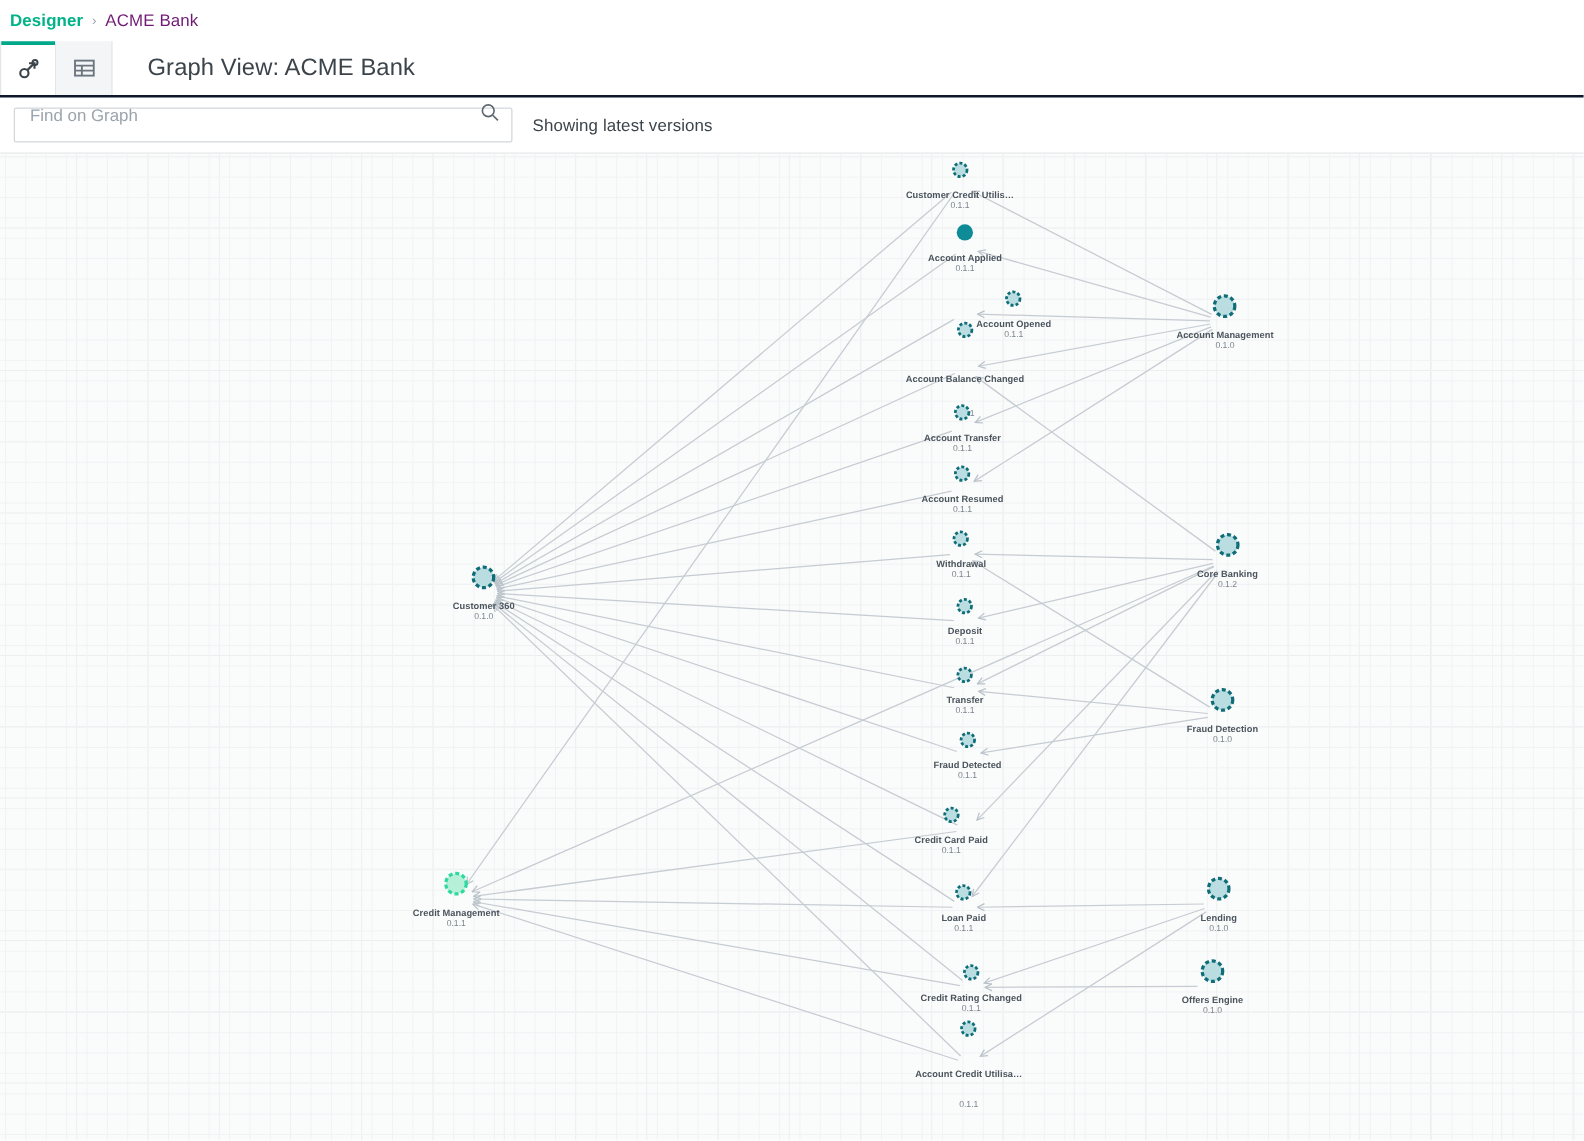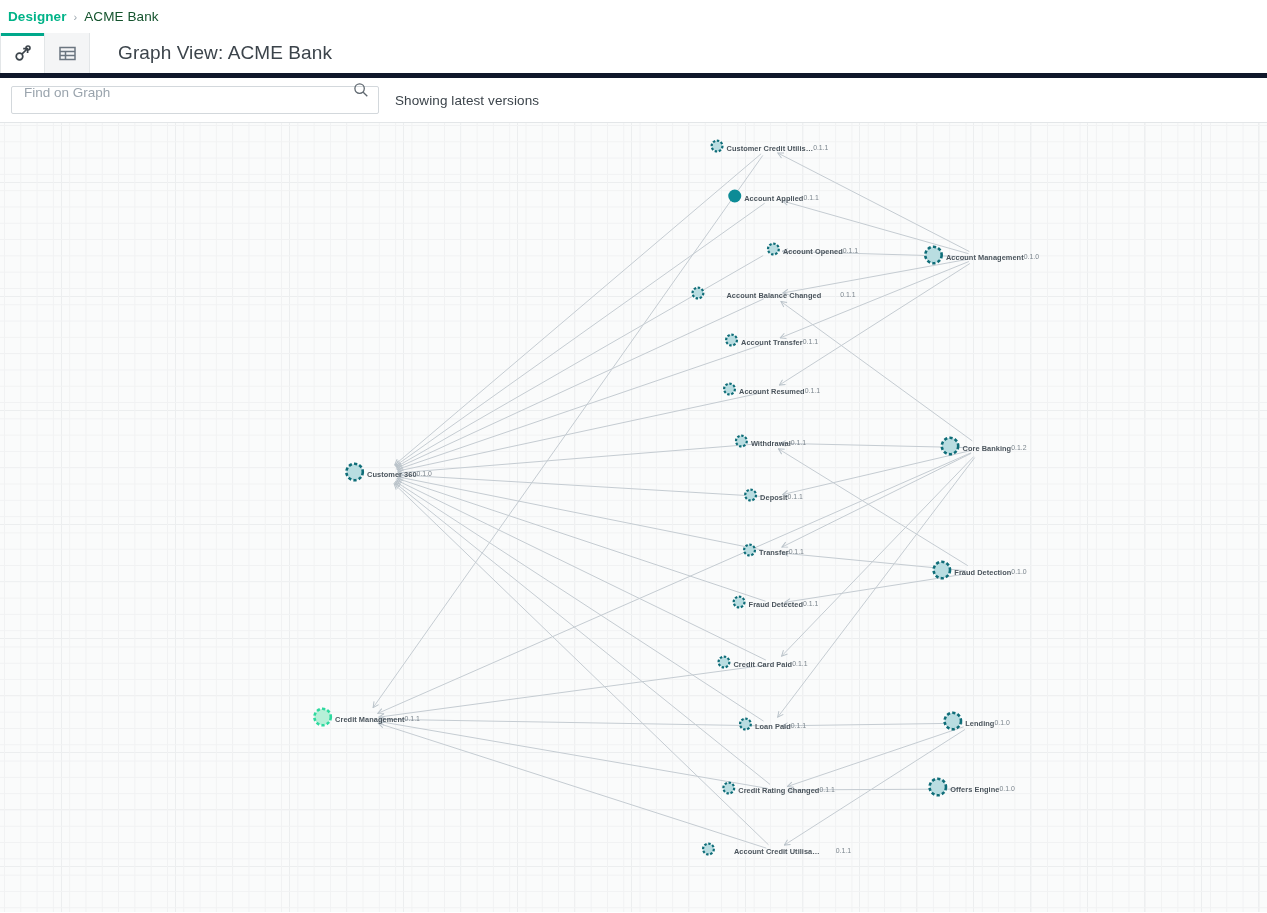--- a/index.html
+++ b/index.html
@@ -26,31 +26,31 @@
     font-weight: bold;
     cursor: pointer;
     letter-spacing: .1px;
   }
   .crumb-sep {
     color: #9aa4ad;
     margin: 0 7px 0 7px;
     font-size: 11px;
   }
   .crumb-current {
-    color: #14532d;
+    color: #701a75;
     letter-spacing: .1px;
   }
 
   
   .tabrow {
     position: relative;
     height: 45px;
     display: flex;
     align-items: stretch;
-    border-bottom: 5px solid #0f172a;
+    border-bottom: 2px solid #0f172a;
     background: #fff;
   }
   .tab {
     width: 45px;
     display: flex;
     align-items: center;
     justify-content: center;
     position: relative;
     cursor: pointer;
     border-right: 1px solid #e3e6e8;
@@ -78,21 +78,21 @@
   
   .searchrow {
     height: 45px;
     display: flex;
     align-items: center;
     padding-left: 11px;
     border-bottom: 1px solid #e3e6e8;
     background: #fff;
   }
   .searchbox {
-    width: 368px;
+    width: 399px;
     height: 28px;
     border: 1px solid #d3d8dc;
     border-radius: 2px;
     display: flex;
     align-items: center;
     padding: 0 9px 16px 10px;
     background: #fff;
   }
   .searchbox input {
     flex: 1;
@@ -126,20 +126,21 @@
     background-size: 16.3px 16.3px, 16.3px 16.3px, 57px 57px, 57px 57px;
     background-position: 4px 2px, 4px 2px, 4px 2px, 4px 2px;
     overflow: hidden;
   }
   .edges { position: absolute; left: 0; top: 0; }
 
   .node {
     position: absolute;
     transform: translate(-50%, -50%);
     display: flex;
+    flex-direction: column;
     align-items: center;
     cursor: pointer;
     user-select: none;
   }
   .node .glyph { display: block; }
   .node .nlabel {
     margin-top: 2px;
     font-size: 7.4px;
     font-weight: bold;
     color: #4b555d;

